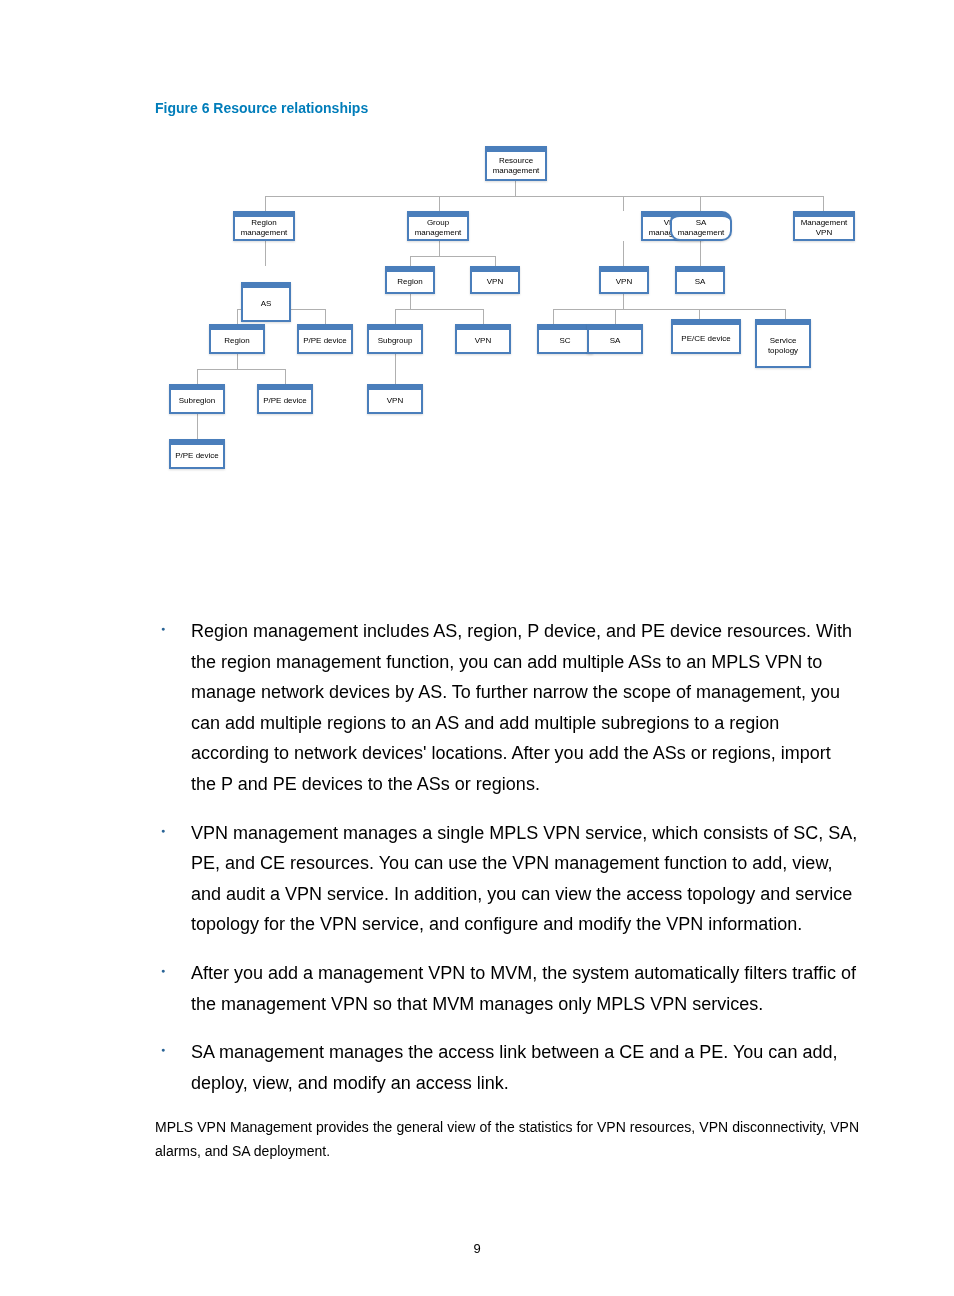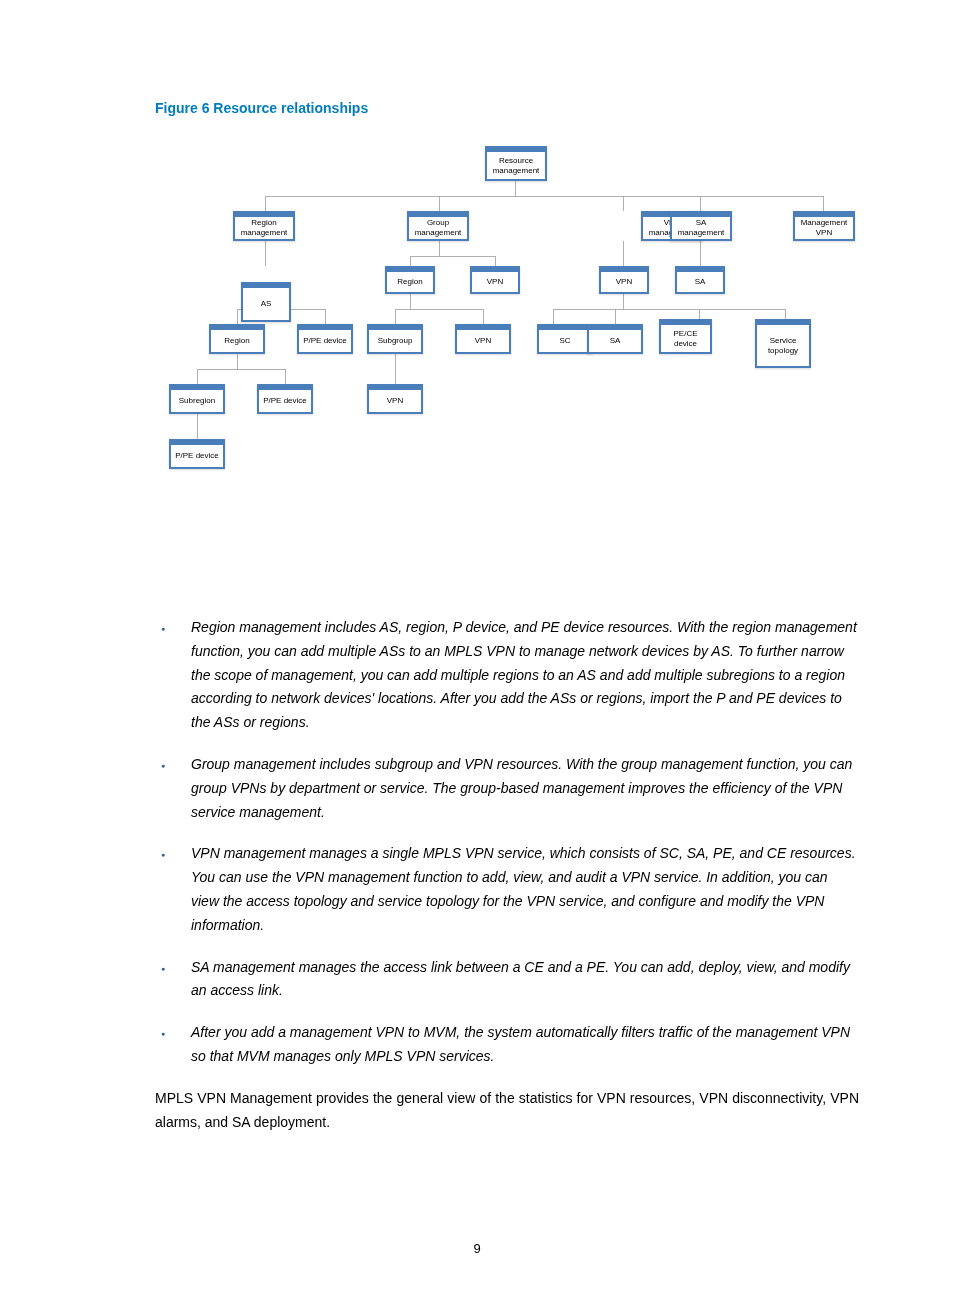--- a/index.html
+++ b/index.html
@@ -54,25 +54,24 @@
     background: #b0b0b0;
   }
   ul.bullets {
     list-style: none;
     padding: 0;
     margin: 0 0 0 60px;
   }
   ul.bullets li {
     position: relative;
     padding-left: 36px;
-    font-size: 14px;
+    font-size: 18px;
     line-height: 1.7;
     color: #000;
     margin-bottom: 18px;
-    font-style: italic;
   }
   ul.bullets li::before {
     content: "●";
     color: #2a6496;
     font-size: 7px;
     position: absolute;
     left: 6px;
     top: 7px;
   }
   h2.section-heading {
@@ -151,52 +150,51 @@
     <div class="line-v" style="left:604px; top:163px; height:15px;"></div>
     <div class="line-v" style="left:690px; top:163px; height:15px;"></div>
 
     <div class="line-v" style="left:605px; top:95px; height:25px;"></div>
 
     <div class="diag-box" style="left:390px; top:0px; width:62px; height:35px;">Resource management</div>
 
     <div class="diag-box" style="left:138px; top:65px; width:62px; height:30px;">Region management</div>
     <div class="diag-box" style="left:312px; top:65px; width:62px; height:30px;">Group management</div>
     <div class="diag-box" style="left:498px; top:65px; width:62px; height:30px;margin-left:48px;">VPN management</div>
-    <div class="diag-box" style="left:575px; top:65px; width:62px; height:30px;">SA management</div>
+    <div class="diag-box" style="left:575px; top:65px; width:62px; height:30px;border-radius:10px;">SA management</div>
     <div class="diag-box" style="left:698px; top:65px; width:62px; height:30px;">Management VPN</div>
 
     <div class="diag-box" style="left:146px; top:120px; width:50px; height:40px;margin-top:16px;">AS</div>
     <div class="diag-box" style="left:290px; top:120px; width:50px; height:28px;">Region</div>
     <div class="diag-box" style="left:375px; top:120px; width:50px; height:28px;">VPN</div>
     <div class="diag-box" style="left:504px; top:120px; width:50px; height:28px;">VPN</div>
     <div class="diag-box" style="left:580px; top:120px; width:50px; height:28px;">SA</div>
 
     <div class="diag-box" style="left:114px; top:178px; width:56px; height:30px;">Region</div>
     <div class="diag-box" style="left:202px; top:178px; width:56px; height:30px;">P/PE device</div>
 
     <div class="diag-box" style="left:272px; top:178px; width:56px; height:30px;">Subgroup</div>
     <div class="diag-box" style="left:360px; top:178px; width:56px; height:30px;">VPN</div>
 
     <div class="diag-box" style="left:430px; top:178px; width:56px; height:30px;margin-left:12px;">SC</div>
     <div class="diag-box" style="left:492px; top:178px; width:56px; height:30px;">SA</div>
-    <div class="diag-box" style="left:564px; top:173px; width:53px; height:35px;">PE/CE device</div>
+    <div class="diag-box" style="left:576px; top:173px; width:70px; height:35px;">PE/CE device</div>
     <div class="diag-box" style="left:660px; top:173px; width:56px; height:49px;">Service topology</div>
 
     <div class="diag-box" style="left:74px; top:238px; width:56px; height:30px;">Subregion</div>
     <div class="diag-box" style="left:162px; top:238px; width:56px; height:30px;">P/PE device</div>
     <div class="diag-box" style="left:272px; top:238px; width:56px; height:30px;">VPN</div>
 
     <div class="diag-box" style="left:74px; top:293px; width:56px; height:30px;">P/PE device</div>
   </div>
 
   <ul class="bullets">
     <li>Region management includes AS, region, P device, and PE device resources. With the region management function, you can add multiple ASs to an MPLS VPN to manage network devices by AS. To further narrow the scope of management, you can add multiple regions to an AS and add multiple subregions to a region according to network devices' locations. After you add the ASs or regions, import the P and PE devices to the ASs or regions.</li>
-    <li>Group management includes subgroup and VPN resources. With the group management function, you can group VPNs by department or service. The group-based management improves the efficiency of the VPN service management.</li>
     <li>VPN management manages a single MPLS VPN service, which consists of SC, SA, PE, and CE resources. You can use the VPN management function to add, view, and audit a VPN service. In addition, you can view the access topology and service topology for the VPN service, and configure and modify the VPN information.</li>
+    <li>After you add a management VPN to MVM, the system automatically filters traffic of the management VPN so that MVM manages only MPLS VPN services.</li>
     <li>SA management manages the access link between a CE and a PE. You can add, deploy, view, and modify an access link.</li>
-    <li>After you add a management VPN to MVM, the system automatically filters traffic of the management VPN so that MVM manages only MPLS VPN services.</li>
   </ul>
 
 
   <p class="body-para">MPLS VPN Management provides the general view of the statistics for VPN resources, VPN disconnectivity, VPN alarms, and SA deployment.</p>
 
   <div class="page-number">9</div>
 </div>
 
 </body></html>

